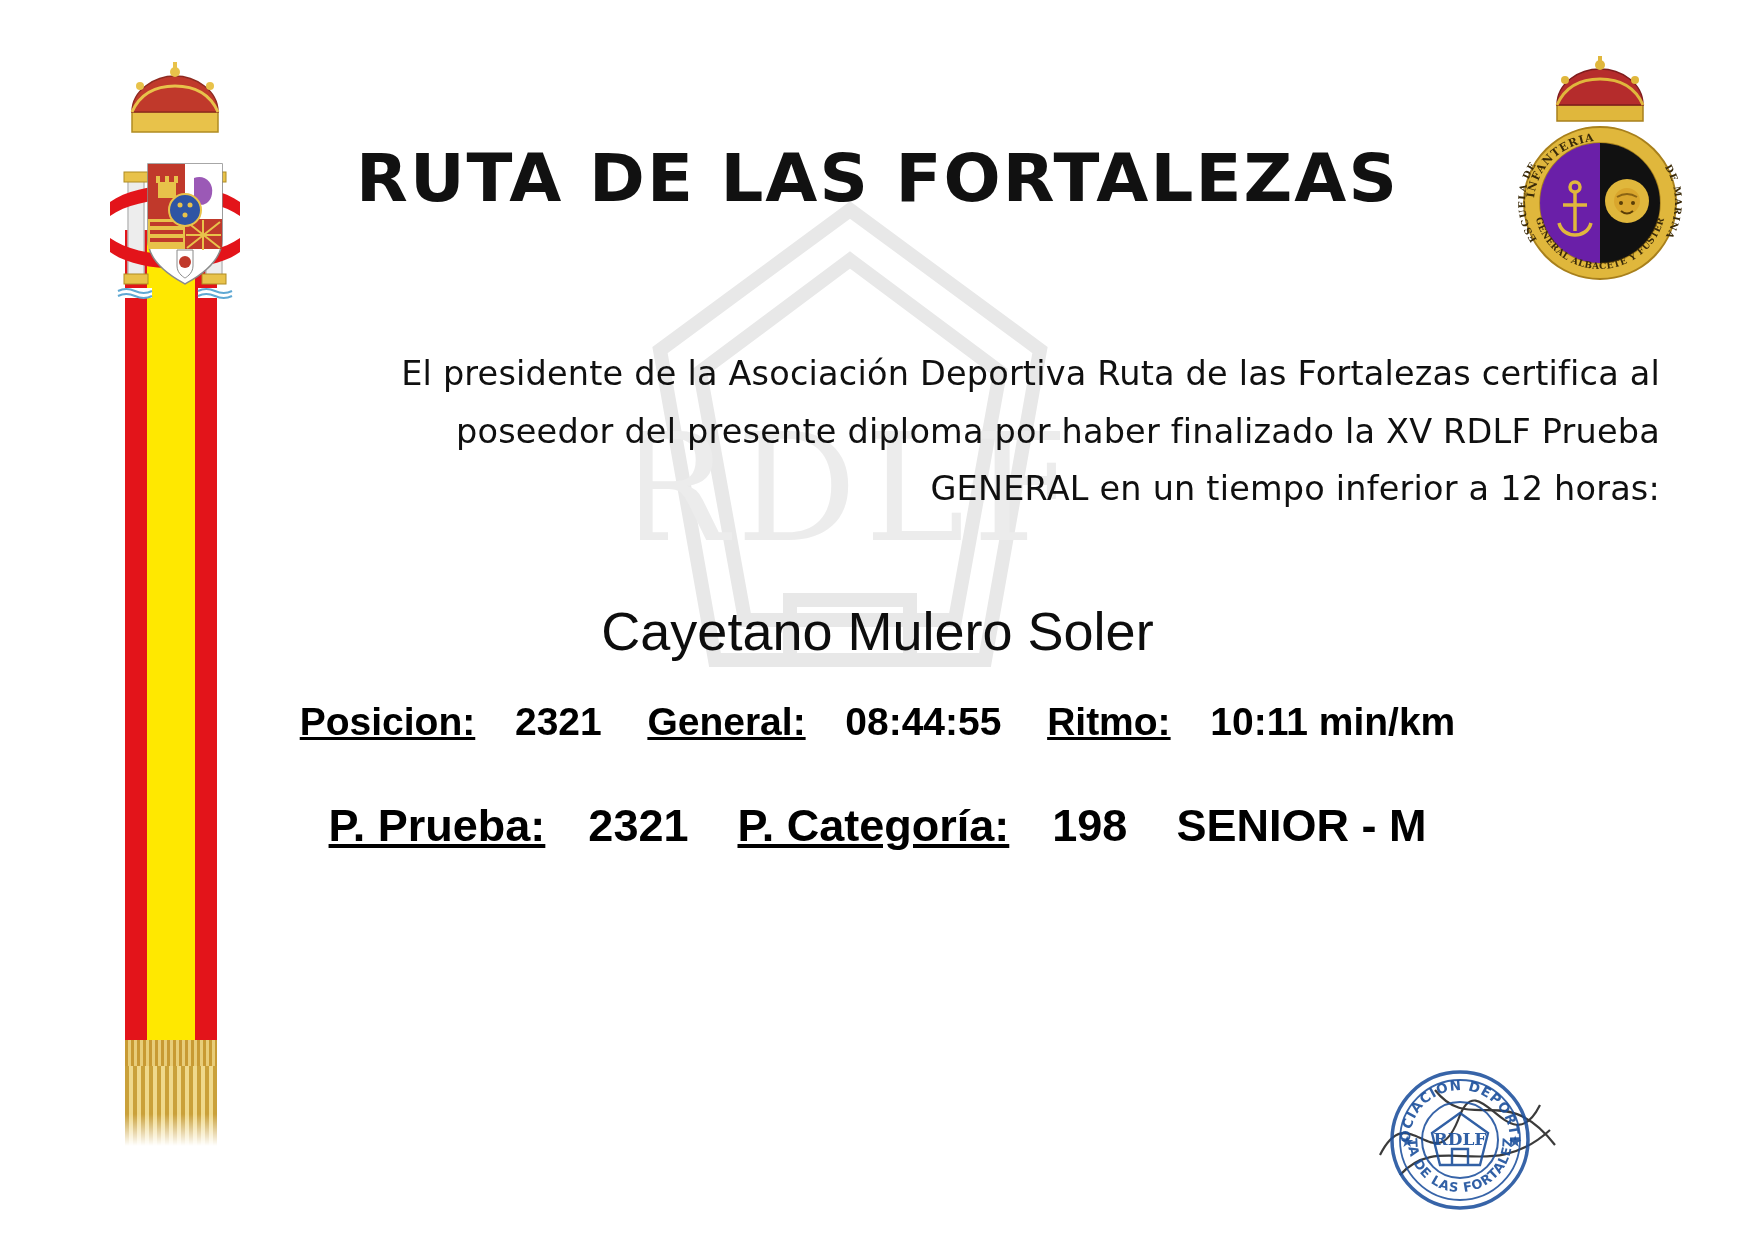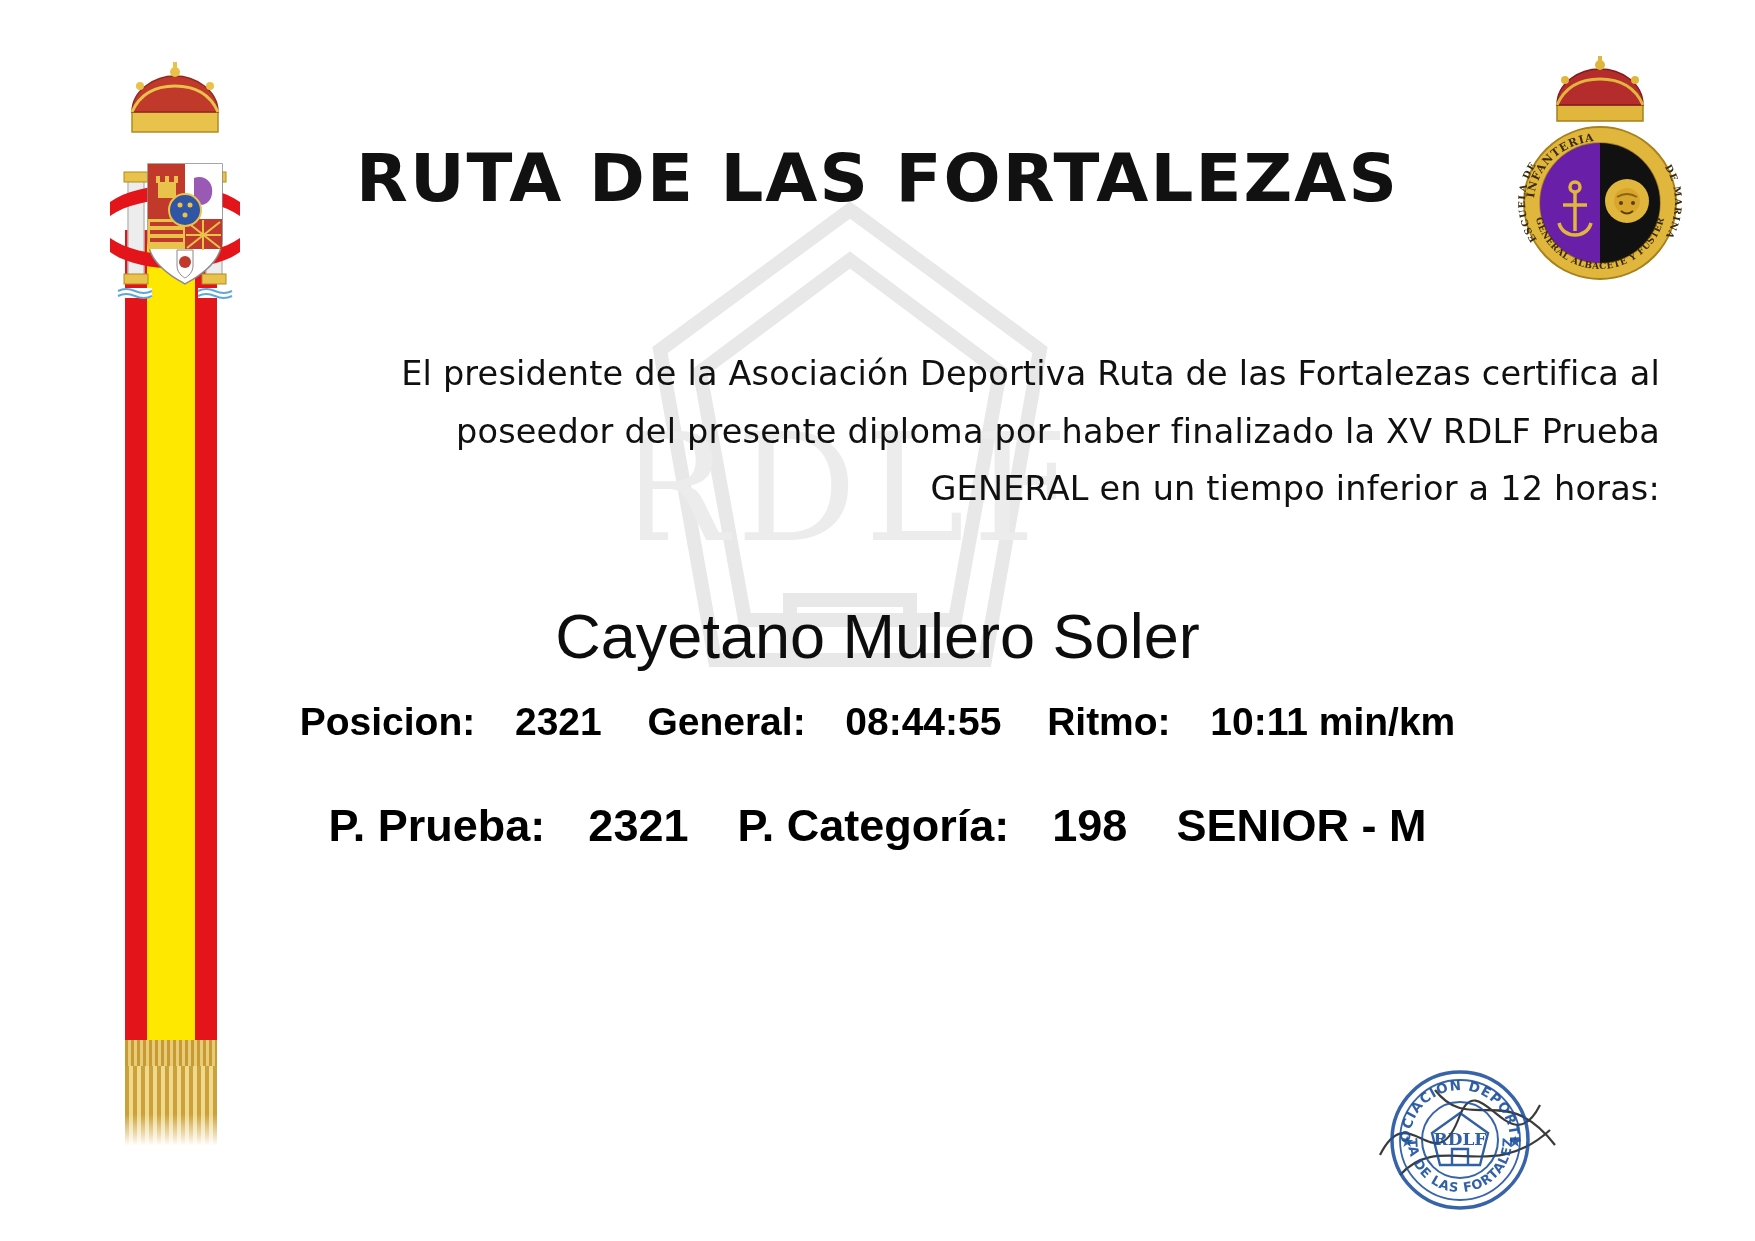--- a/index.html
+++ b/index.html
@@ -134,37 +134,37 @@
     letter-spacing: 0.2px;
   }
 
   
   .runner-name {
     position: absolute;
     left: 0;
     right: 0;
     top: 600px;
     text-align: center;
-    font-size: 63px;
+    font-size: 54px;
     color: #0d0d0d;
     z-index: 3;
   }
 
   
   .stats-row {
     position: absolute;
     left: 0;
     right: 0;
     text-align: center;
     z-index: 3;
     white-space: nowrap;
   }
   .stats-row.primary { top: 700px; font-size: 39px; }
   .stats-row.secondary { top: 800px; font-size: 45px; }
-  .stats-row .lbl { font-weight: bold; }
+  .stats-row .lbl { font-weight: bold; text-decoration: underline; }
   .stats-row .val { font-weight: bold; }
   .gap-sm { display: inline-block; width: 18px; }
   .gap-md { display: inline-block; width: 24px; }
 
   
   .sign-block {
     position: absolute;
     right: 95px;
     top: 955px;
     text-align: center;

